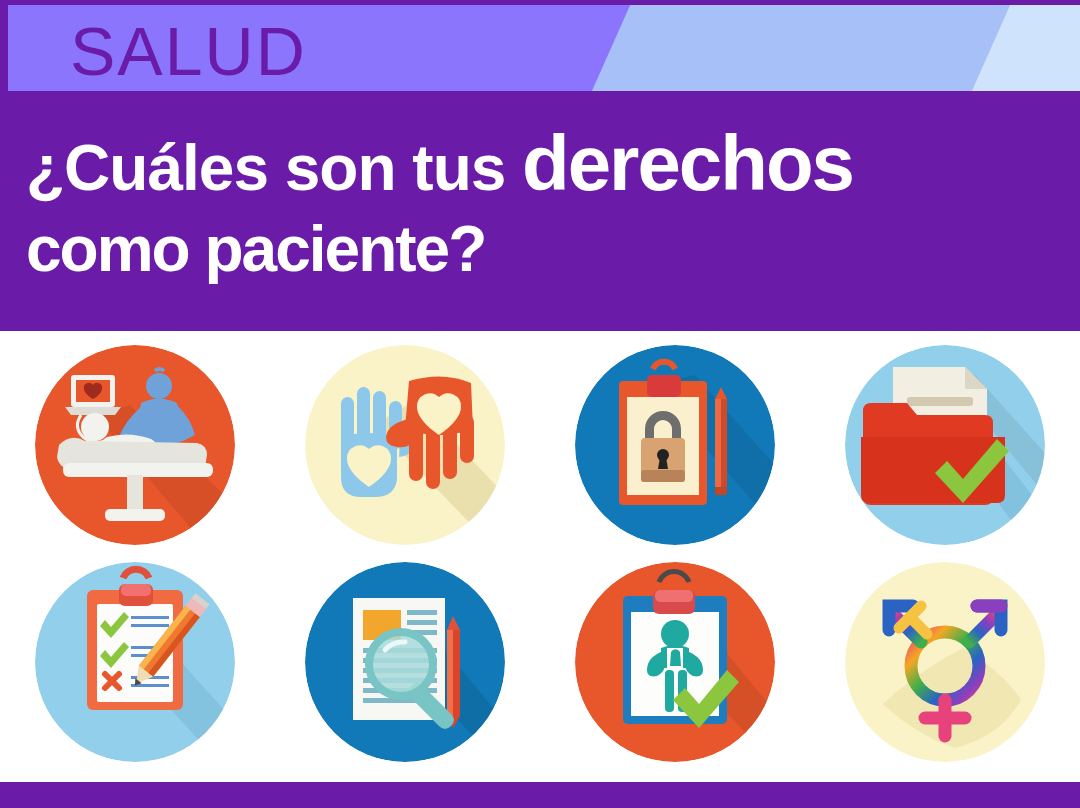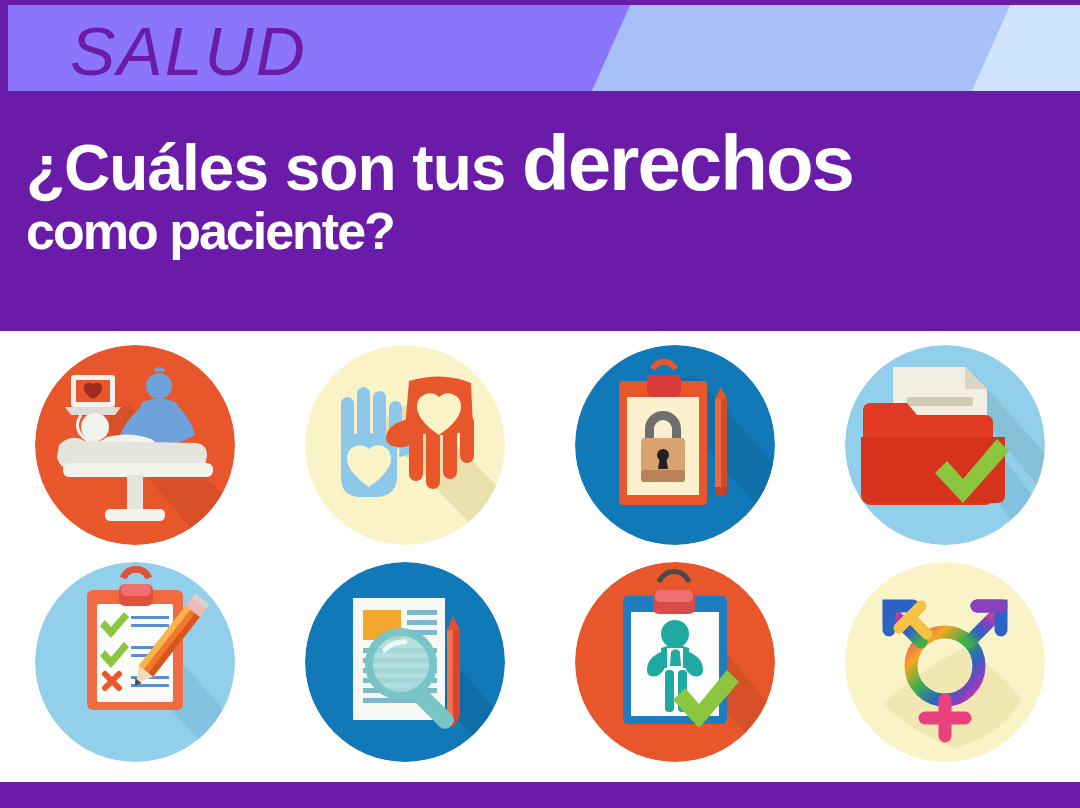--- a/index.html
+++ b/index.html
@@ -50,21 +50,20 @@
   .kicker-text {
     position: absolute;
     left: 62px; top: 3px;
     font-family: "Liberation Sans", sans-serif;
     font-size: 68px;
     font-weight: 400;
     letter-spacing: 2px;
     color: #6A1CA8;
     line-height: 86px;
     white-space: nowrap;
-    font-style: italic;
   }
 
   
   .title-band {
     position: absolute;
     left: 0; top: 96px;
     width: 1080px; height: 235px;
     background: #6A1CA8;
     padding: 18px 18px 0 26px;
   }
@@ -80,24 +79,24 @@
     letter-spacing: -1px;
     margin-top: 12px;
   }
   .title-line1 .emph {
     font-size: 78px;
     font-weight: 700;
     letter-spacing: -2px;
     text-align: right;
   }
   .title-line2 {
-    font-size: 52px;
+    font-size: 64px;
     font-weight: 700;
     letter-spacing: -2px;
-    margin-top: 4px;
+    margin-top: 16px;
   }
 
   
   .icon-grid {
     position: absolute;
     left: 0; top: 336px;
     width: 1080px; height: 434px;
     display: grid;
     grid-template-columns: repeat(4, 270px);
     grid-template-rows: repeat(2, 217px);

